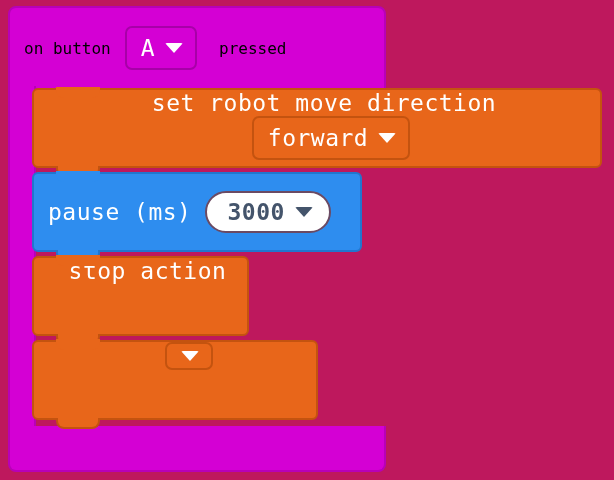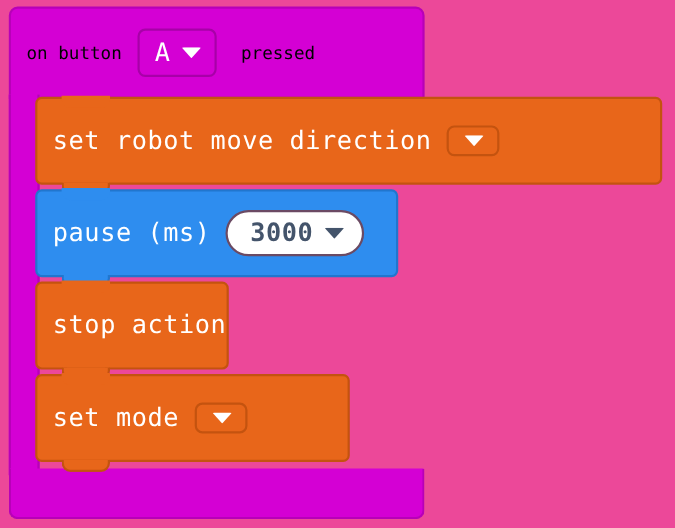--- a/index.html
+++ b/index.html
@@ -12,21 +12,21 @@
     width: 614px;
     height: 480px;
     overflow: hidden;
     font-family: "DejaVu Sans Mono", "Liberation Mono", monospace;
   }
 
   #canvas {
     position: relative;
     width: 614px;
     height: 480px;
-    background: #ec4899;
+    background: #be185d;
   }
 
   
   .hat-wrap {
     position: absolute;
     left: 8px;
     top: 6px;
   }
   .hat-top {
     position: absolute;
@@ -75,20 +75,21 @@
     padding-left: 14px;
     color: #ffffff;
     font-size: 23px;
     letter-spacing: 0.5px;
     white-space: nowrap;
     border-radius: 6px;
   }
   .orange {
     background: #E8661A;
     border: 2px solid #C4530F;
+    flex-direction: column;
   }
   .blue {
     background: #2E8DEF;
     border: 2px solid #2176CE;
   }
 
   
   .notch-top::before {
     content: "";
     position: absolute;
@@ -181,38 +182,38 @@
     </div>
 
     <div class="hat-spine"></div>
     <div class="hat-foot"></div>
   </div>
 
   <div class="stmt orange notch-top notch-bot" style="left:32px; top:88px; width:570px; height:80px;">
     <span class="lbl">set robot move direction</span>
 
     <span class="field field-on-orange">
+      <span class="fval">forward</span>
       <span class="caret"></span>
     </span>
   </div>
 
   <div class="stmt blue notch-top notch-bot" style="left:32px; top:172px; width:330px; height:80px;text-align:right;">
     <span class="lbl">pause (ms)</span>
 
     <span class="field field-white">
       <span class="fval">3000</span>
       <span class="caret caret-dark"></span>
     </span>
   </div>
 
-  <div class="stmt orange notch-top notch-bot" style="left:32px; top:256px; width:176px; height:80px;">
+  <div class="stmt orange notch-top notch-bot" style="left:32px; top:256px; width:217px; height:80px;">
     <span class="lbl">stop action</span>
   </div>
 
   <div class="stmt orange notch-top notch-bot" style="left:32px; top:340px; width:286px; height:80px;">
-    <span class="lbl">set mode</span>
 
     <span class="field field-on-orange">
       <span class="caret"></span>
     </span>
   </div>
 
 </div>
 
 </body></html>

